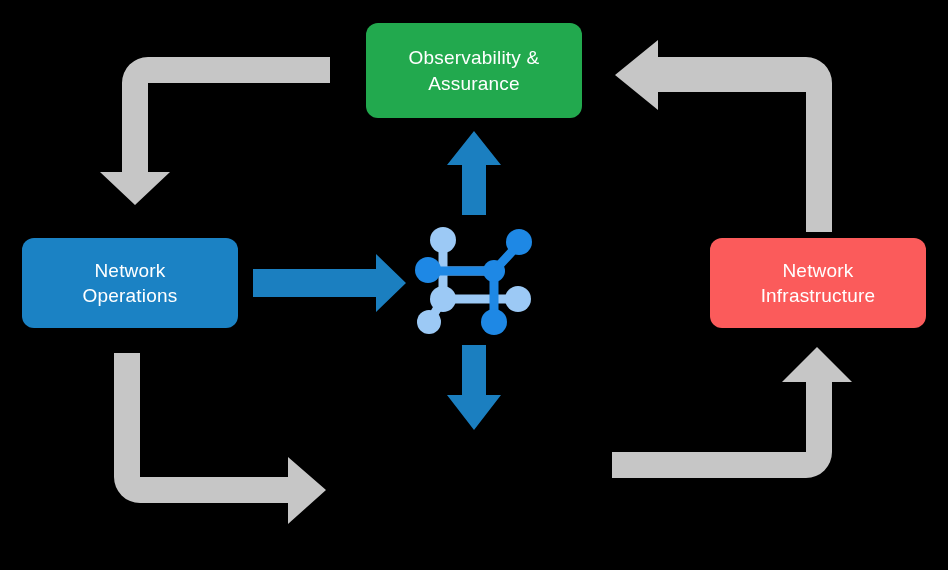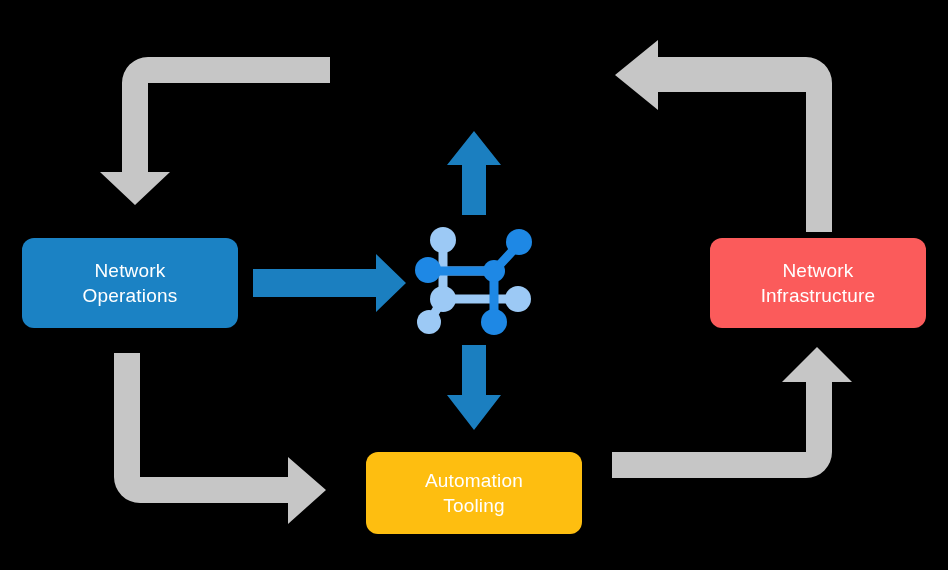--- a/index.html
+++ b/index.html
@@ -119,29 +119,29 @@
       <circle cx="429" cy="322" r="12" fill="#9CC9F5"></circle>
       <circle cx="518" cy="299" r="13" fill="#9CC9F5"></circle>
 
       <circle cx="428" cy="270" r="13" fill="#1E88E5"></circle>
       <circle cx="494" cy="271" r="11" fill="#1E88E5"></circle>
       <circle cx="519" cy="242" r="13" fill="#1E88E5"></circle>
       <circle cx="494" cy="322" r="13" fill="#1E88E5"></circle>
     </g>
   </svg>
 
+  <div class="node-box" id="box-observability">
+    <span class="node-label">Observability &amp;
+Assurance</span>
+  </div>
 
   <div class="node-box" id="box-network-operations">
     <span class="node-label">Network
 Operations</span>
   </div>
 
   <div class="node-box" id="box-network-infrastructure">
     <span class="node-label">Network
 Infrastructure</span>
   </div>
 
-  <div class="node-box" id="box-automation-tooling">
-    <span class="node-label">Automation
-Tooling</span>
-  </div>
 
 </div>
 
 </body></html>

